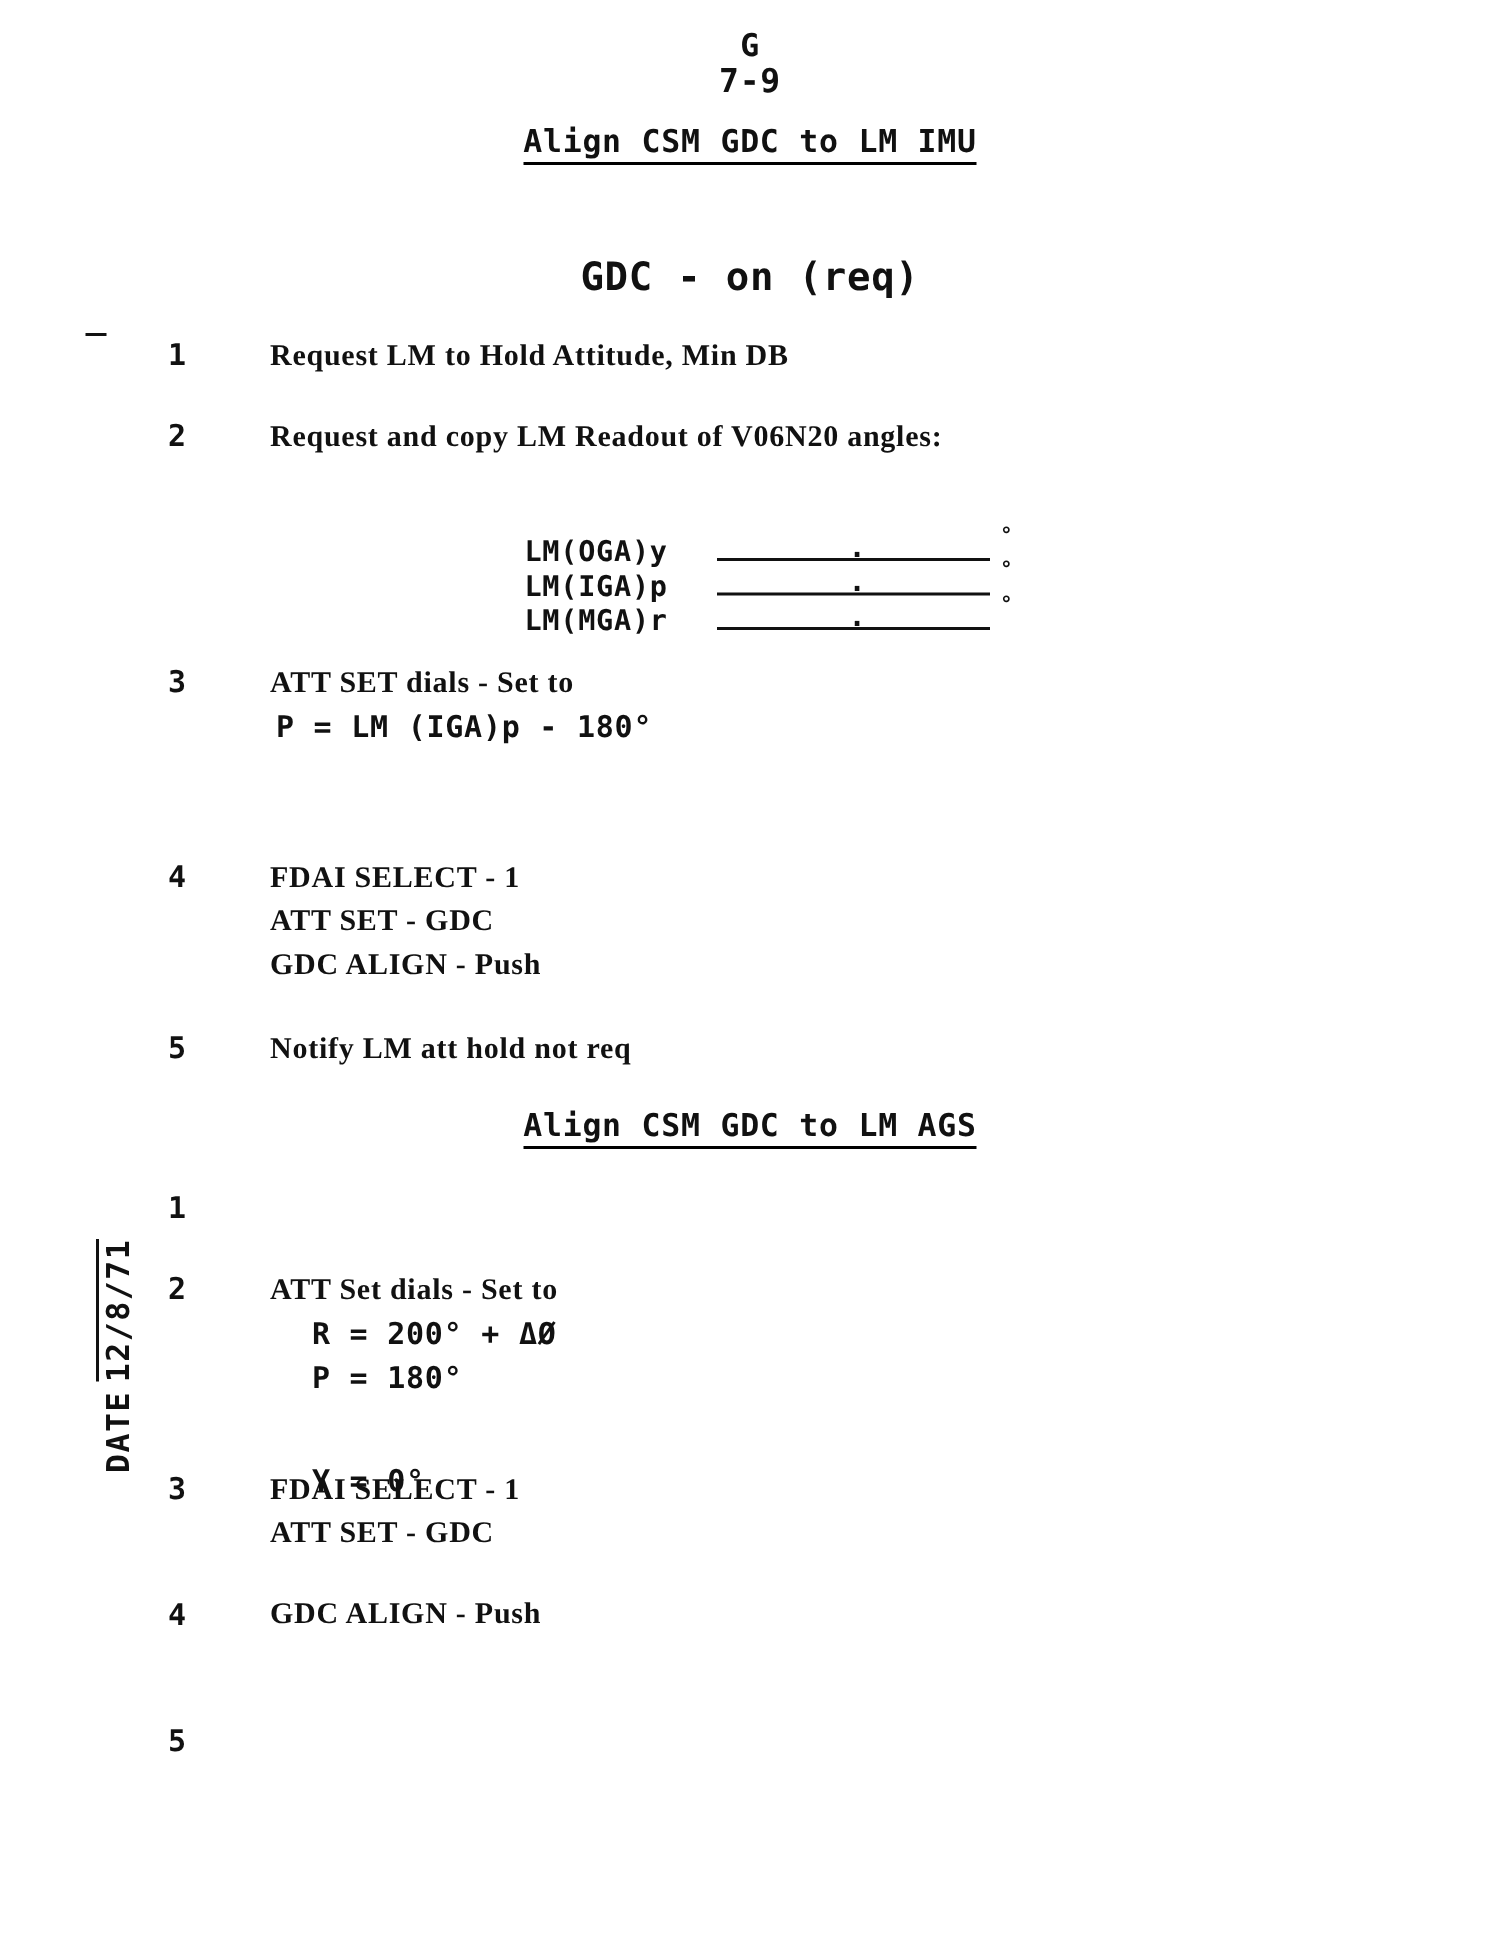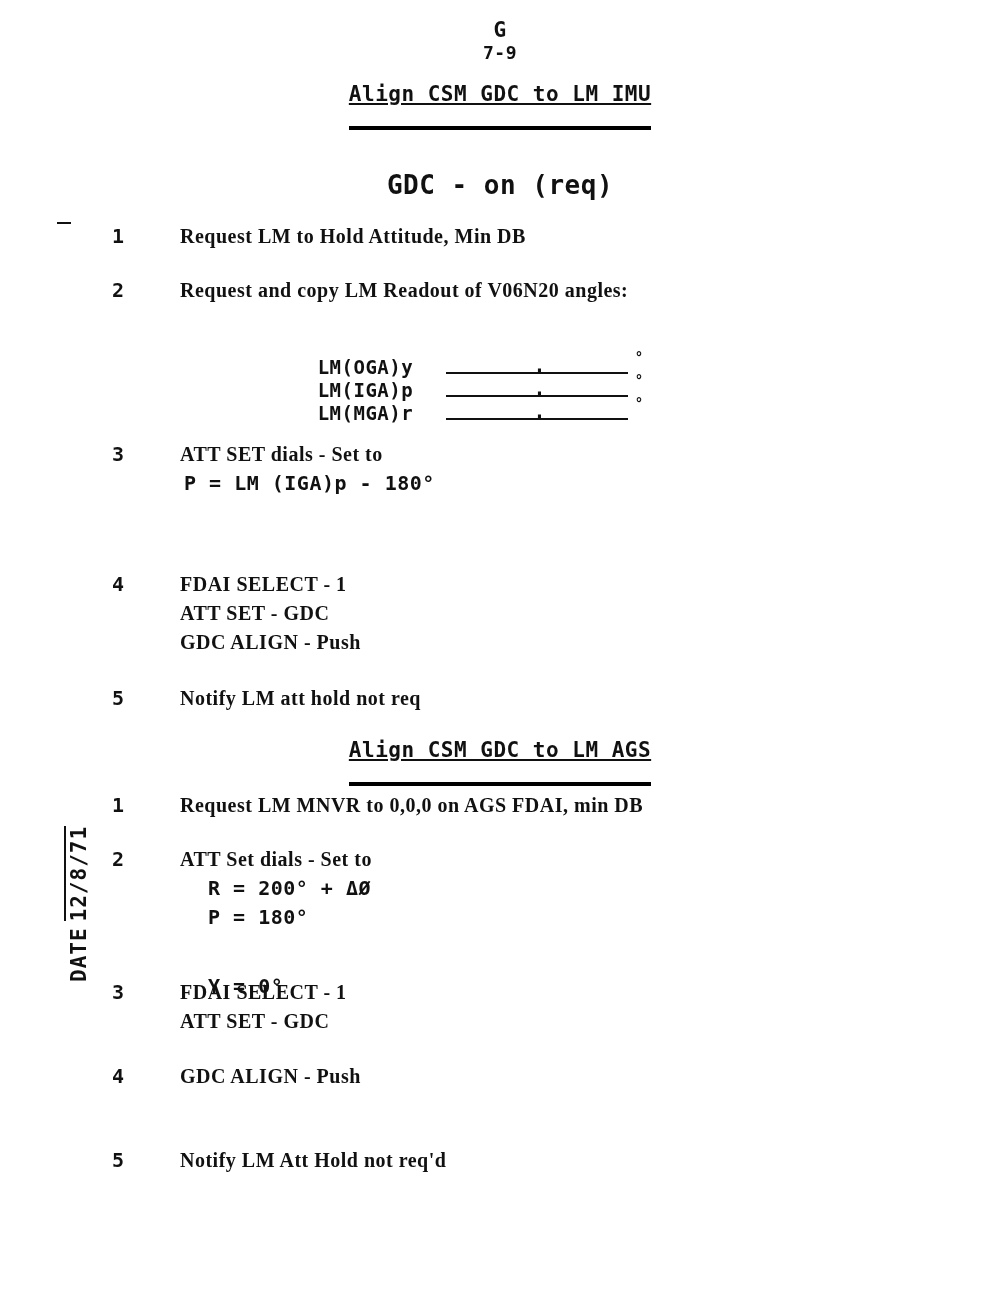--- a/index.html
+++ b/index.html
@@ -24,35 +24,34 @@
   
   .hdr {
     position: absolute;
     left: 0;
     right: 0;
     text-align: center;
     font-weight: bold;
     letter-spacing: 0.5px;
   }
   #hdr-g      { top: 18px;  font-size: 21px; }
-  #hdr-page   { top: 42px;  font-size: 18px; }
+  #hdr-page   { top: 42px;  font-size: 22px; }
 
   .section-title {
     position: absolute;
     left: 0;
     right: 0;
     text-align: center;
     font-size: 21px;
     font-weight: bold;
     letter-spacing: 0.5px;
   }
   .section-title span {
-    border-bottom: 4px solid #000000;
-    padding-bottom: 20px;
-    text-decoration: underline;
+    border-bottom: 2px solid #000000;
+    padding-bottom: 2px;
   }
   #title-imu { top: 82px; }
   #title-ags { top: 738px; }
 
   .centered-line {
     position: absolute;
     left: 0;
     right: 0;
     text-align: center;
     font-size: 26px;
@@ -104,21 +103,21 @@
     top: 333px;
     font-size: 19px;
     font-weight: bold;
     letter-spacing: 0.5px;
   }
   #angles .arow {
     position: relative;
     height: 23px;
     white-space: pre;
   }
-  #angles .lbl { display: inline-block; width: 128px; }
+  #angles .lbl { display: inline-block; width: 128px; margin-left: 32px; }
   #angles .blank {
     display: inline-block;
     width: 182px;
     position: relative;
     vertical-align: baseline;
     border-bottom: 2px solid #111;
     height: 17px;
   }
   #angles .dot {
     position: absolute;
@@ -209,21 +208,20 @@
     <span class="num">5</span>
     <span class="body">Notify LM att hold not req</span>
   </div>
 
   <div class="section-title" id="title-ags">
     <span>Align CSM GDC to LM AGS</span>
   </div>
 
   <div class="step" style="left:112px; top:791px;">
     <span class="num">1</span>
-    <span class="body">Request LM MNVR to 0,0,0 on AGS FDAI, min DB</span>
   </div>
 
   <div class="step" style="left:112px; top:845px;">
     <span class="num">2</span>
     <span class="body">ATT Set dials - Set to</span>
     <span class="indent" style="padding-left:96px;">R = 200° + ΔØ</span>
     <span class="indent" style="padding-left:96px;">P = 180°</span>
     <span class="indent" style="padding-left:96px;margin-top:40px;">Y = 0°</span>
   </div>
 
@@ -233,20 +231,19 @@
     <span class="body" style="display:block;">ATT SET - GDC</span>
   </div>
 
   <div class="step" style="left:112px; top:1062px;">
     <span class="num">4</span>
     <span class="body" style="display:block;">GDC ALIGN - Push</span>
   </div>
 
   <div class="step" style="left:112px; top:1146px;">
     <span class="num">5</span>
-    <span class="body">Notify LM Att Hold not req'd</span>
   </div>
 
   <div id="date-block">
     <span class="date-label">DATE</span><span class="date-value">12/8/71</span>
   </div>
 
 </div>
 
 </body></html>

